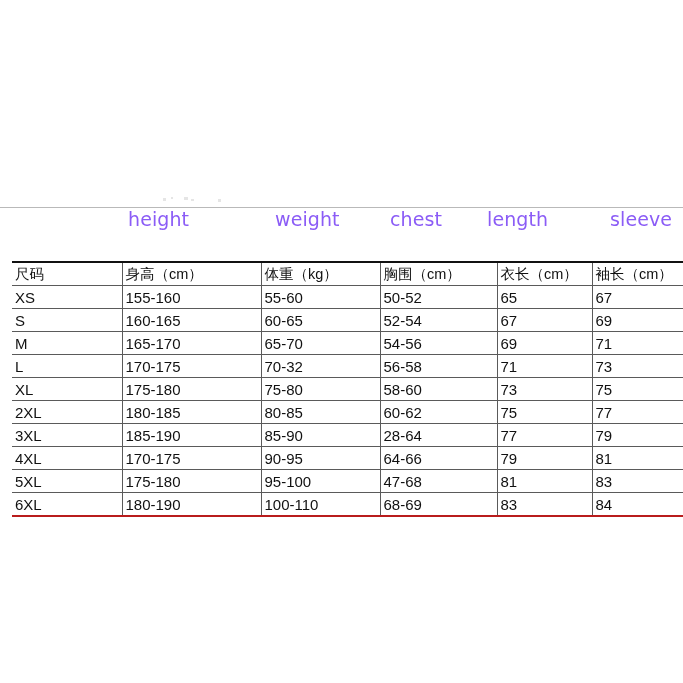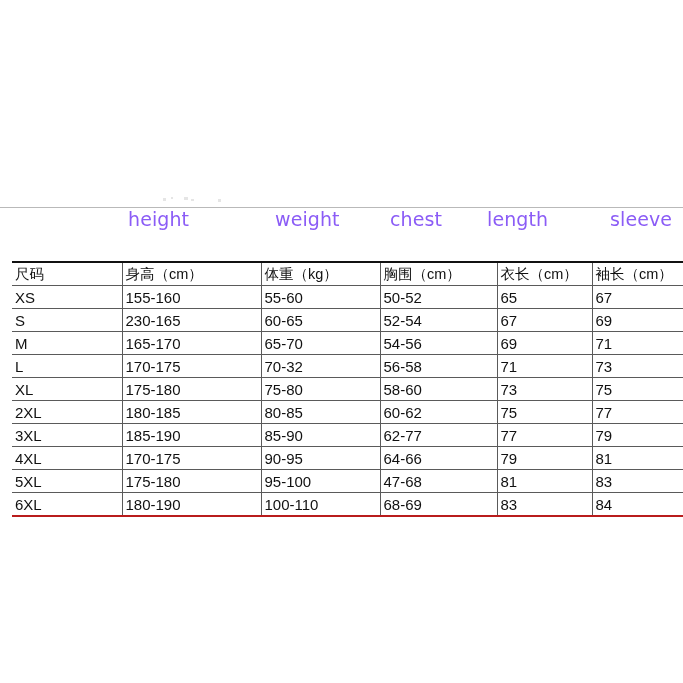--- a/index.html
+++ b/index.html
@@ -168,21 +168,21 @@
           <td>XS</td>
           <td>155-160</td>
           <td>55-60</td>
           <td>50-52</td>
           <td class="num-right">65</td>
           <td class="num-right last-col">67</td>
         </tr>
 
         <tr>
           <td>S</td>
-          <td>230-165</td>
+          <td>160-165</td>
           <td>60-65</td>
           <td>52-54</td>
           <td class="num-right">67</td>
           <td class="num-right last-col">69</td>
         </tr>
 
         <tr>
           <td>M</td>
           <td>165-170</td>
           <td>65-70</td>
@@ -215,21 +215,21 @@
           <td>80-85</td>
           <td>60-62</td>
           <td class="num-right">75</td>
           <td class="num-right last-col">77</td>
         </tr>
 
         <tr>
           <td>3XL</td>
           <td>185-190</td>
           <td>85-90</td>
-          <td>62-77</td>
+          <td>28-64</td>
           <td class="num-right">77</td>
           <td class="num-right last-col">79</td>
         </tr>
 
         <tr>
           <td>4XL</td>
           <td>170-175</td>
           <td>90-95</td>
           <td>64-66</td>
           <td class="num-right">79</td>

